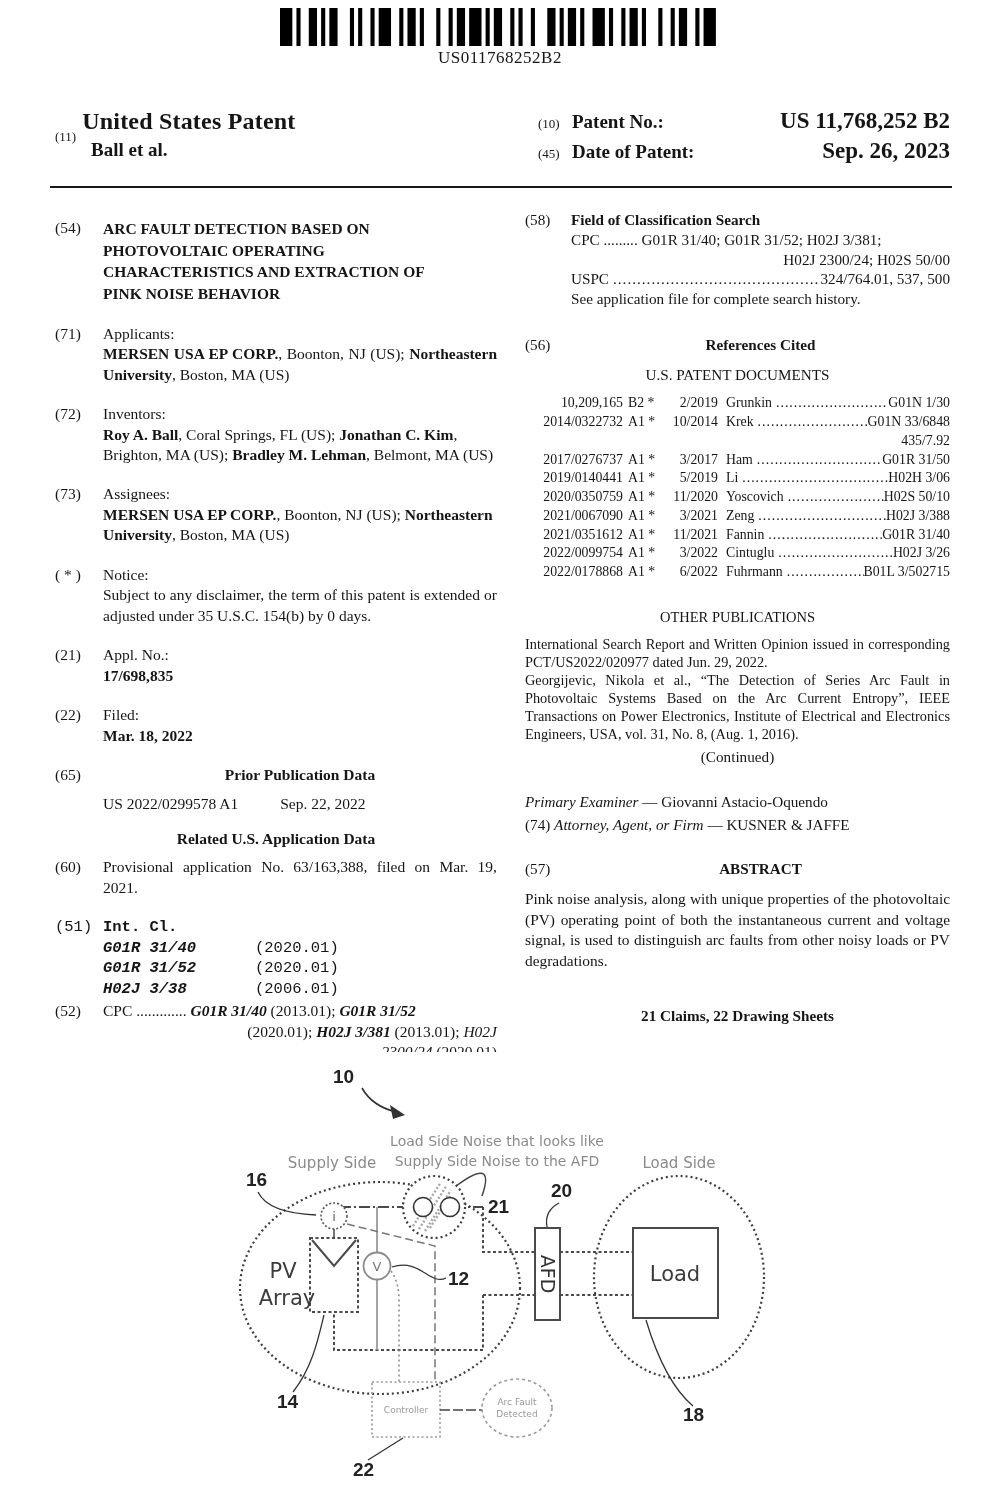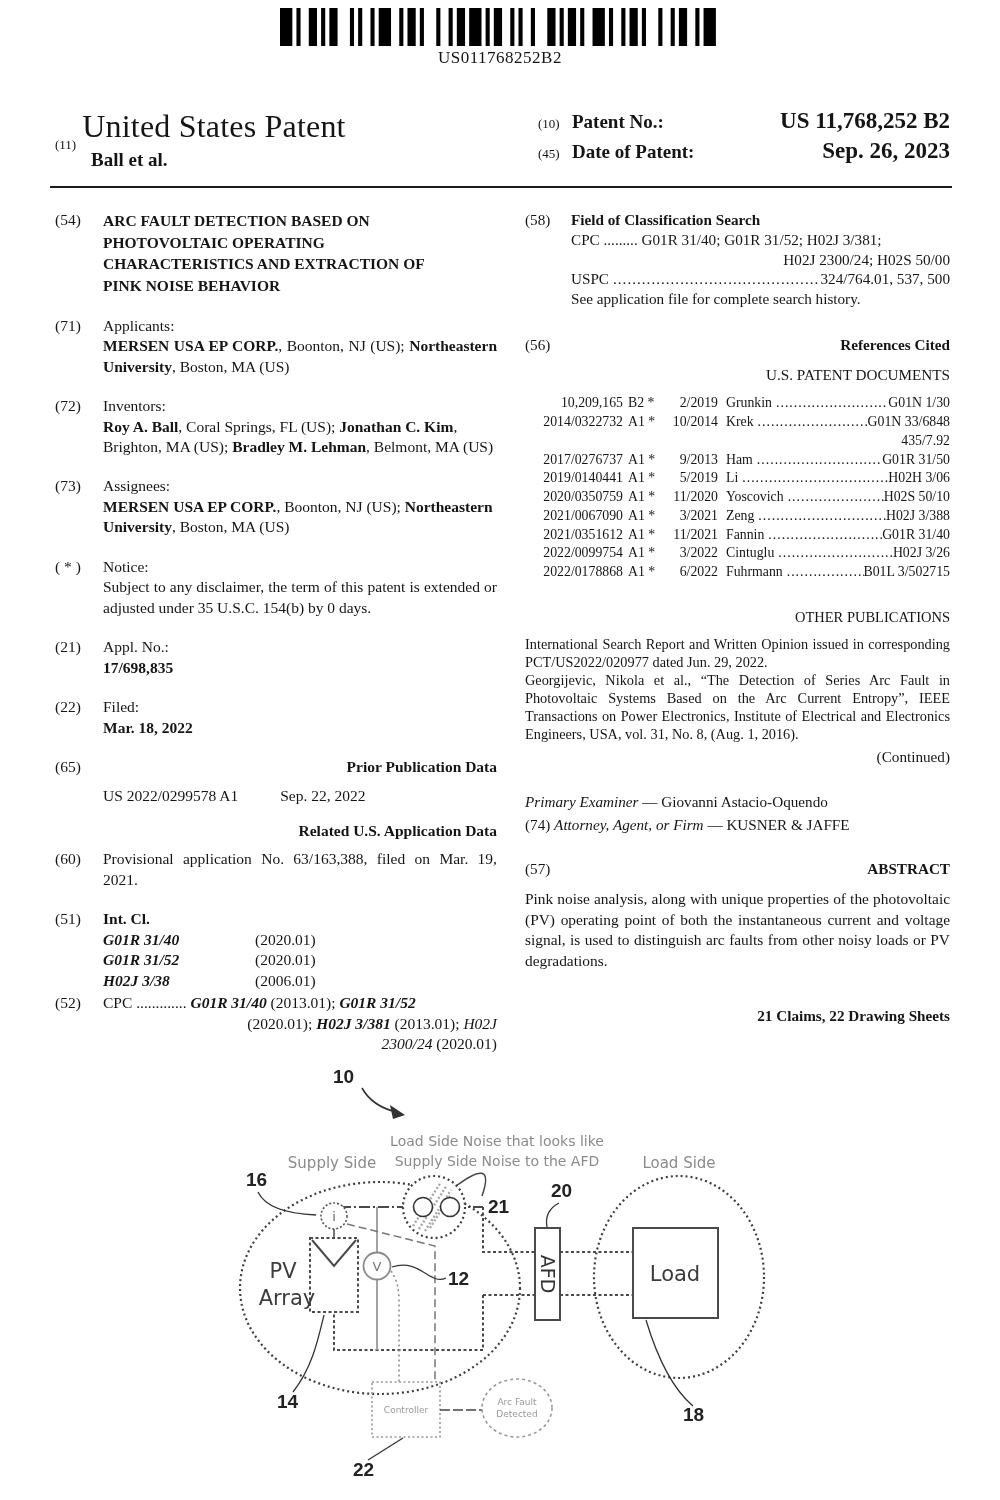--- a/index.html
+++ b/index.html
@@ -5,47 +5,47 @@
   html,body{margin:0;padding:0;background:#fff;}
   .page{position:relative;width:1000px;height:1500px;background:#fff;color:#151515;
         font-family:"Liberation Serif", serif;overflow:hidden;}
   
   .bc-wrap{position:absolute;top:8px;left:0;width:100%;text-align:center;}
   .bc-svg{display:block;margin:0 auto;}
   .bc-num{font-size:17px;letter-spacing:.5px;margin-top:2px;}
   
   .hdr{position:absolute;top:108px;left:55px;right:50px;display:flex;justify-content:space-between;}
   .kindcode{font-size:13px;position:relative;top:12px;margin-right:6px;}
-  .hdr-left .big{font-size:32px;font-weight:normal;letter-spacing:.2px;}
+  .hdr-left .big{font-size:24px;font-weight:bold;letter-spacing:.2px;}
   .hdr-left .authors{font-size:19px;font-weight:bold;margin:4px 0 0 36px;}
   .hdr-right{width:412px;}
   .hr-row{display:flex;align-items:baseline;margin-bottom:4px;}
   .hr-row .code{font-size:13px;width:34px;flex:none;}
   .hr-row .lab{font-size:19px;font-weight:bold;}
   .hr-row .val{flex:1;text-align:right;font-weight:bold;}
   .hr-row .val.patno{font-size:23px;}
   .hr-row .val.patdate{font-size:23px;}
   .rule{position:absolute;top:186px;left:50px;right:48px;border-top:2.5px solid #1a1a1a;}
   
   .cols{position:absolute;top:210px;left:55px;width:895px;height:842px;display:flex;gap:28px;overflow:hidden;}
-  .colL{width:442px;flex:none;font-size:15.5px;line-height:1.32;}
+  .colL{width:442px;flex:none;font-size:15.5px;line-height:1.32;margin-top:8px;}
   .colR{width:425px;flex:none;font-size:15.2px;line-height:1.3;}
   .sec{display:flex;margin-bottom:19px;}
   .tag{width:48px;flex:none;}
   .tagR{width:46px;flex:none;}
   .secbody{flex:1;min-width:0;}
   .b{font-weight:bold;}
   .bi{font-weight:bold;font-style:italic;}
   .it{font-style:italic;}
   .just{text-align:justify;}
   .title-text{font-weight:bold;width:345px;line-height:1.4;}
   .lv{display:flex;flex-direction:column;}
   .lbl{width:83px;flex:none;}
   .val{flex:1;min-width:0;}
-  .center{text-align:right;font-family:Liberation Serif, serif;}
+  .center{text-align:center;font-family:Liberation Serif, serif;}
   .publine{display:flex;gap:42px;margin-top:9px;}
   .iclrow{display:flex;}
   .iclrow .code{width:152px;flex:none;}
   .r{text-align:right;}
   
   .reft{font-size:13.8px;line-height:1.36;margin-top:10px;}
   .refrow{display:flex;white-space:nowrap;}
   .refrow .num{width:98px;flex:none;text-align:right;}
   .refrow .kind{width:38px;flex:none;padding-left:5px;}
   .refrow .date{width:52px;flex:none;text-align:right;padding-right:8px;}
@@ -197,21 +197,21 @@
         </div>
       </div>
 
       <div class="center b" style="margin-bottom:8px;">Related U.S. Application Data</div>
 
       <div class="sec">
         <span class="tag">(60)</span>
         <div class="secbody just">Provisional application No. 63/163,388, filed on Mar. 19, 2021.</div>
       </div>
 
-      <div class="sec" style="margin-bottom:2px;">
+      <div class="sec" style="margin-bottom:2px;font-family:Liberation Mono, monospace;">
         <span class="tag">(51)</span>
         <div class="secbody">
           <div class="b">Int. Cl.</div>
           <div class="iclrow">
               <span class="code bi">G01R 31/40</span>
               <span>(2020.01)</span>
             </div>
           <div class="iclrow">
               <span class="code bi">G01R 31/52</span>
               <span>(2020.01)</span>
@@ -277,21 +277,21 @@
               <span class="dots">............................................</span>
               <span>G01N 33/6848</span>
             </span>
           </div>
         <div class="refrow" style="justify-content:flex-end;">
             <span>435/7.92</span>
           </div>
         <div class="refrow">
             <span class="num">2017/0276737</span>
             <span class="kind">A1 *</span>
-            <span class="date">9/2013</span>
+            <span class="date">3/2017</span>
             <span class="rest">
               <span>Ham</span>
               <span class="dots">............................................</span>
               <span>G01R 31/50</span>
             </span>
           </div>
         <div class="refrow">
             <span class="num">2019/0140441</span>
             <span class="kind">A1 *</span>
             <span class="date">5/2019</span>

